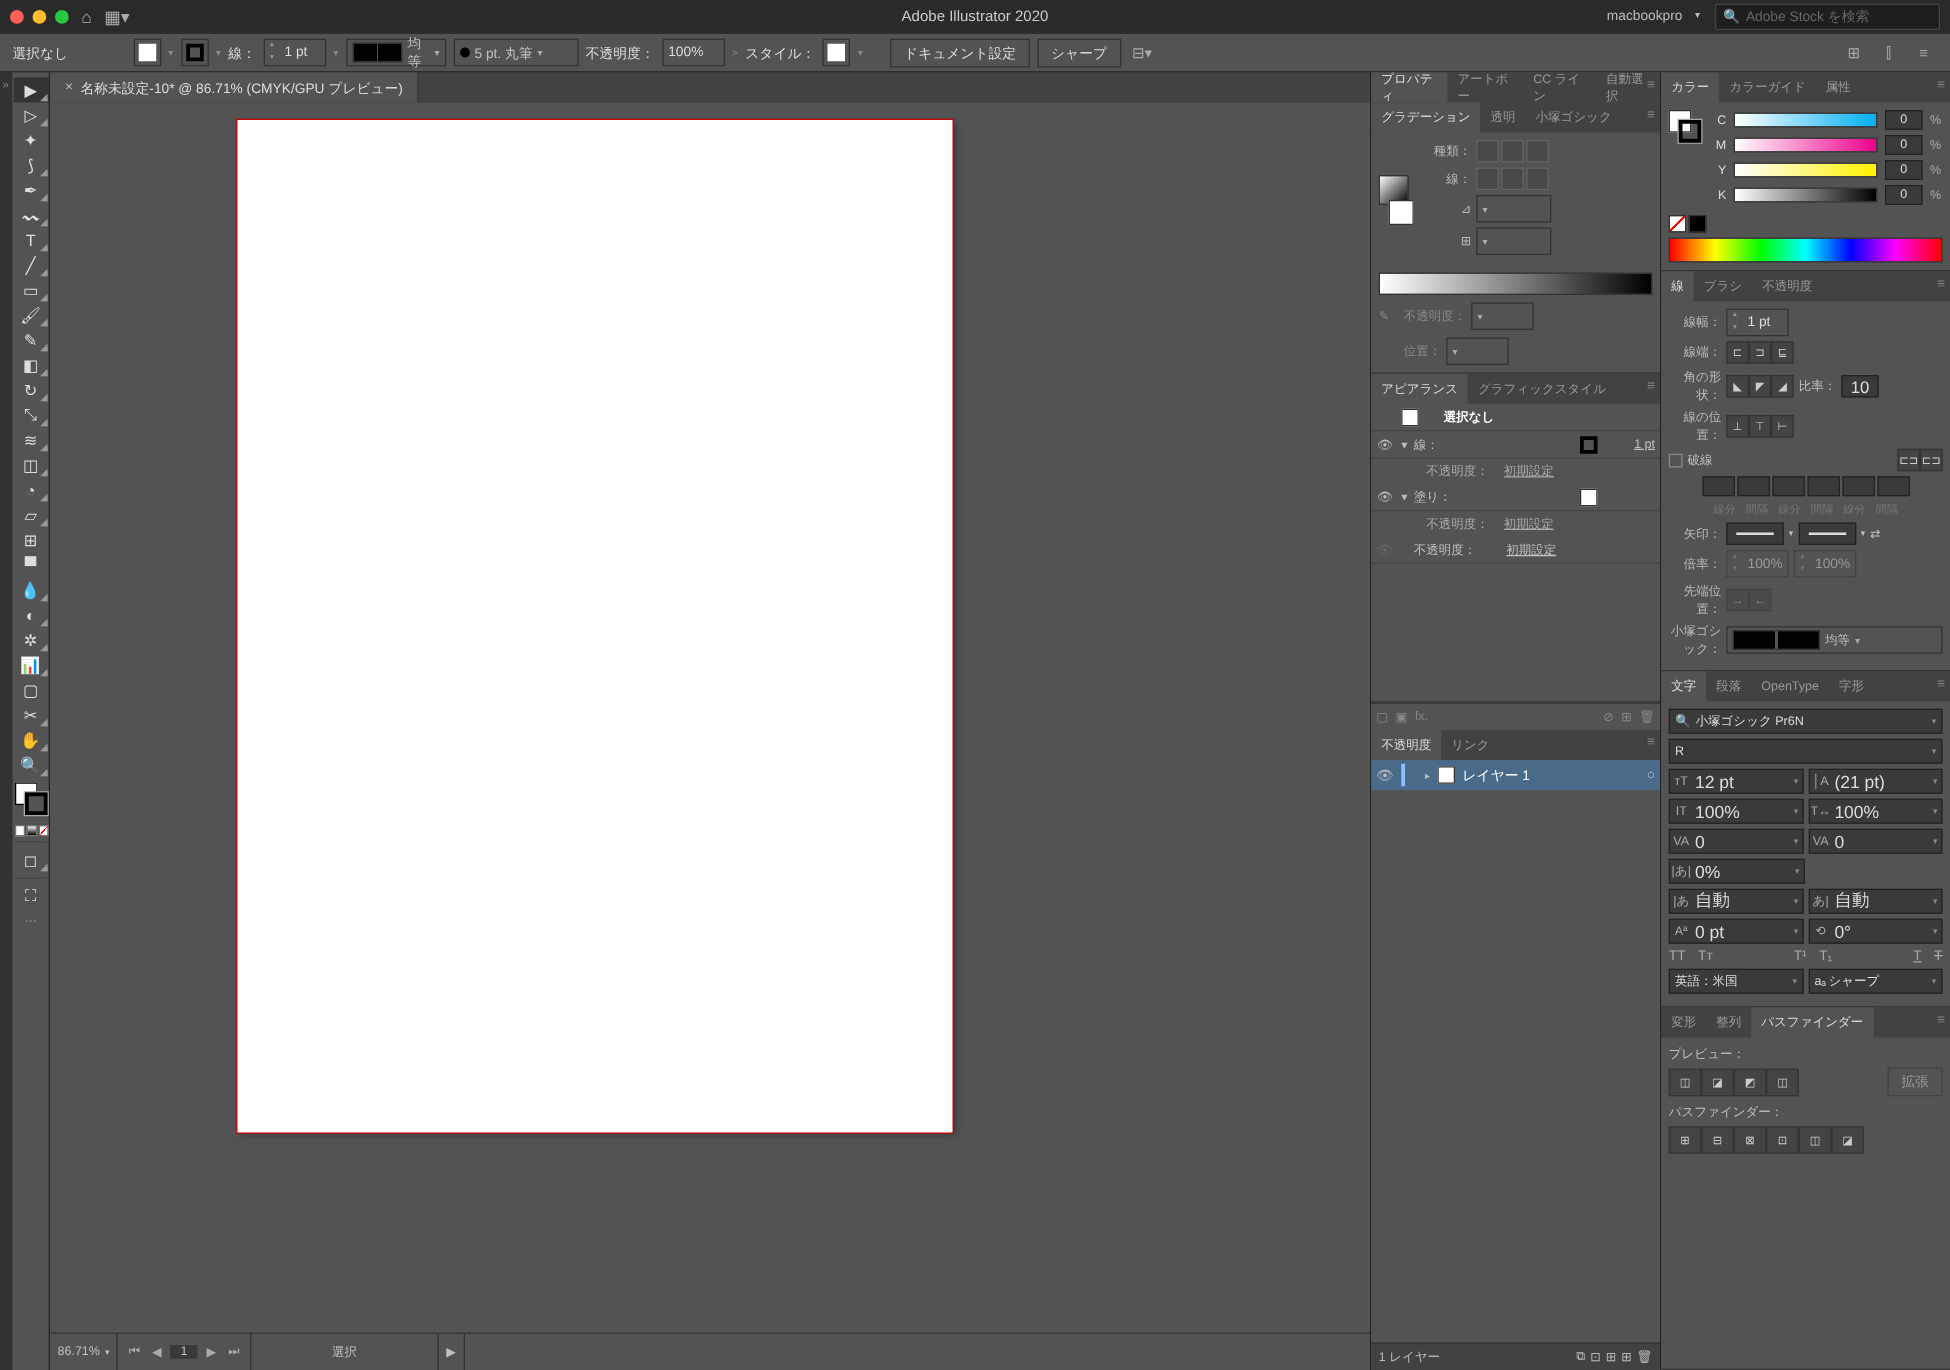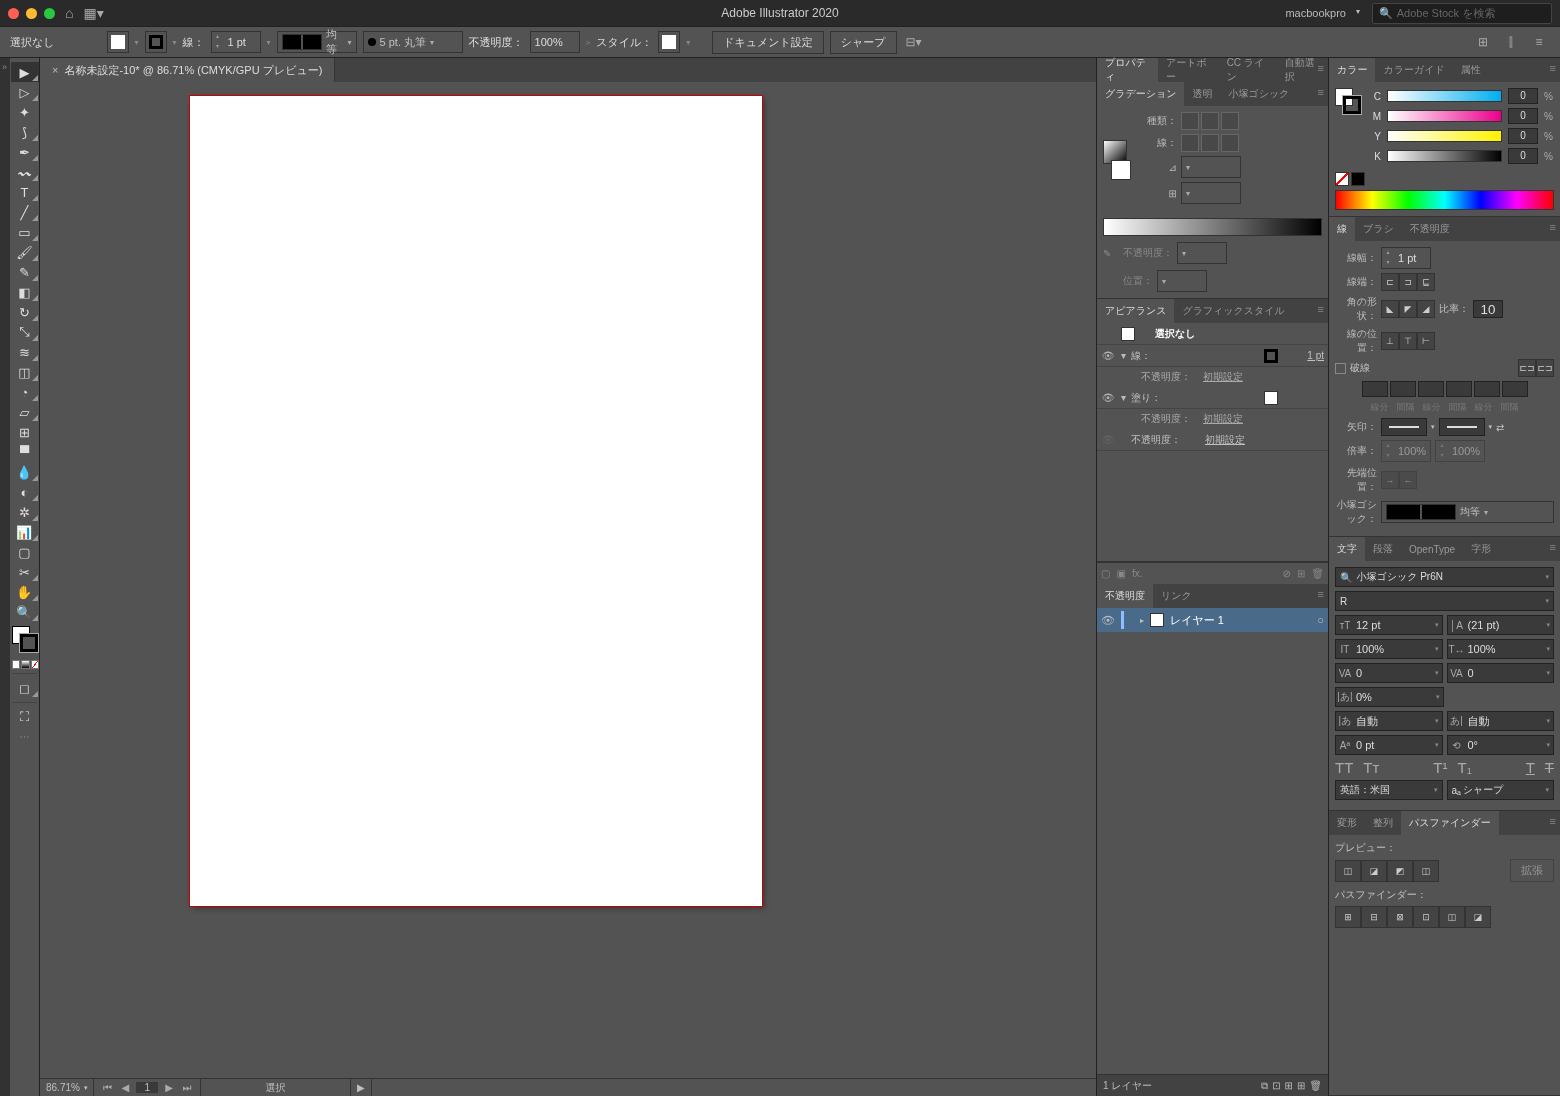--- a/index.html
+++ b/index.html
@@ -43,21 +43,21 @@
 .tool-mini { width: 9px; height: 9px; border: 1px solid #777; }
 .tool-sep { height: 1px; background: #444; margin: 4px 2px; }
 .tool-dots { text-align: center; color: #888; font-size: 10px; margin-top: 4px; }
 
 .canvas-area { flex: 1; display: flex; flex-direction: column; min-width: 0; }
 .tab-row { height: 24px; background: #424242; display: flex; align-items: center; }
 .doc-tab { background: #535353; height: 100%; display: flex; align-items: center; padding: 0 12px; gap: 6px; font-size: 11px; color: #ddd; border-right: 1px solid #333; }
 .doc-tab .x { color: #bbb; cursor: default; }
 .canvas-scroll { flex: 1; position: relative; background: #535353; overflow: hidden; }
 .artboard { position: absolute; left: 150px; top: 14px; width: 572px; height: 810px; background: #fff; box-shadow: 0 0 0 1px #cc0000, 2px 2px 6px rgba(0,0,0,0.4); }
-.status-bar { height: 18px; background: #535353; display: flex; align-items: center; font-size: 10px; border-top: 1px solid #333; }
+.status-bar { height: 30px; background: #535353; display: flex; align-items: center; font-size: 10px; border-top: 1px solid #333; }
 .status-seg { padding: 0 6px; border-right: 1px solid #333; display: flex; align-items: center; gap: 4px; height: 100%; }
 .sb-nav { width: 14px; text-align: center; color: #aaa; }
 
 .right-panels { display: flex; }
 .panel-col { background: #535353; border-left: 1px solid #222; display: flex; flex-direction: column; }
 .panel-col.col-a { width: 232px; }
 .panel-col.col-b { width: 232px; }
 .panel-tabs { display: flex; background: #424242; height: 24px; align-items: flex-end; position: relative; }
 .panel-tabs .menu { position: absolute; right: 4px; top: 4px; color: #888; font-size: 11px; }
 .ptab { padding: 4px 8px; font-size: 10px; color: #999; height: 100%; display: flex; align-items: center; }
@@ -105,25 +105,25 @@
 .check { display: flex; align-items: center; gap: 4px; }
 .check-box { width: 11px; height: 11px; border: 1px solid #888; }
 .dash-inputs { display: flex; gap: 2px; }
 .dash-inputs input { width: 26px; background: #3a3a3a; border: 1px solid #222; color: #888; font-size: 9px; text-align: center; height: 16px; }
 .arrow-sel { width: 46px; height: 18px; background: #3a3a3a; border: 1px solid #222; display: flex; align-items: center; justify-content: center; }
 .arrow-line { width: 30px; height: 2px; background: #ddd; }
 
 .char-panel .row { gap: 4px; }
 .char-input { display: flex; align-items: center; background: #3a3a3a; border: 1px solid #222; height: 20px; flex: 1; }
 .char-input .ci-icon { width: 18px; text-align: center; color: #aaa; font-size: 10px; }
-.char-input input { background: transparent; border: none; color: #ddd; flex: 1; width: 10px; font-size: 11px; padding: 0 2px; }
+.char-input input { background: transparent; border: none; color: #ddd; flex: 1; width: 10px; font-size: 14px; padding: 0 2px; }
 .char-input::after { content: "▾"; font-size: 7px; color: #888; padding: 0 3px; }
 .font-sel { width: 100%; height: 20px; background: #3a3a3a; border: 1px solid #222; display: flex; align-items: center; padding: 0 4px; color: #ddd; position: relative; }
 .font-sel::after { content: "▾"; position: absolute; right: 4px; font-size: 7px; color: #888; }
-.tt-row { display: flex; gap: 10px; margin-top: 2px; color: #aaa; font-size: 15px; }
+.tt-row { display: flex; gap: 10px; margin-top: 2px; color: #aaa; font-size: 11px; }
 
 .layers-status { height: 22px; background: #424242; border-top: 1px solid #333; display: flex; align-items: center; padding: 0 6px; gap: 4px; font-size: 10px; color: #bbb; }
 .layers-status .sp { flex: 1; }
 
 select, input { font-family: inherit; }
 </style>
 </head>
 <body>
 
 <div class="titlebar">

